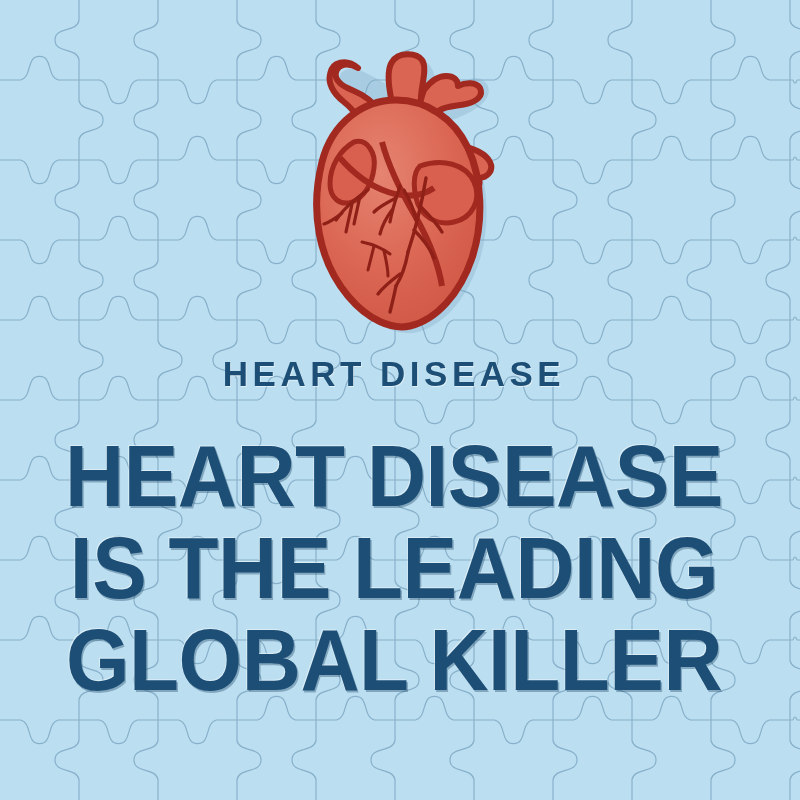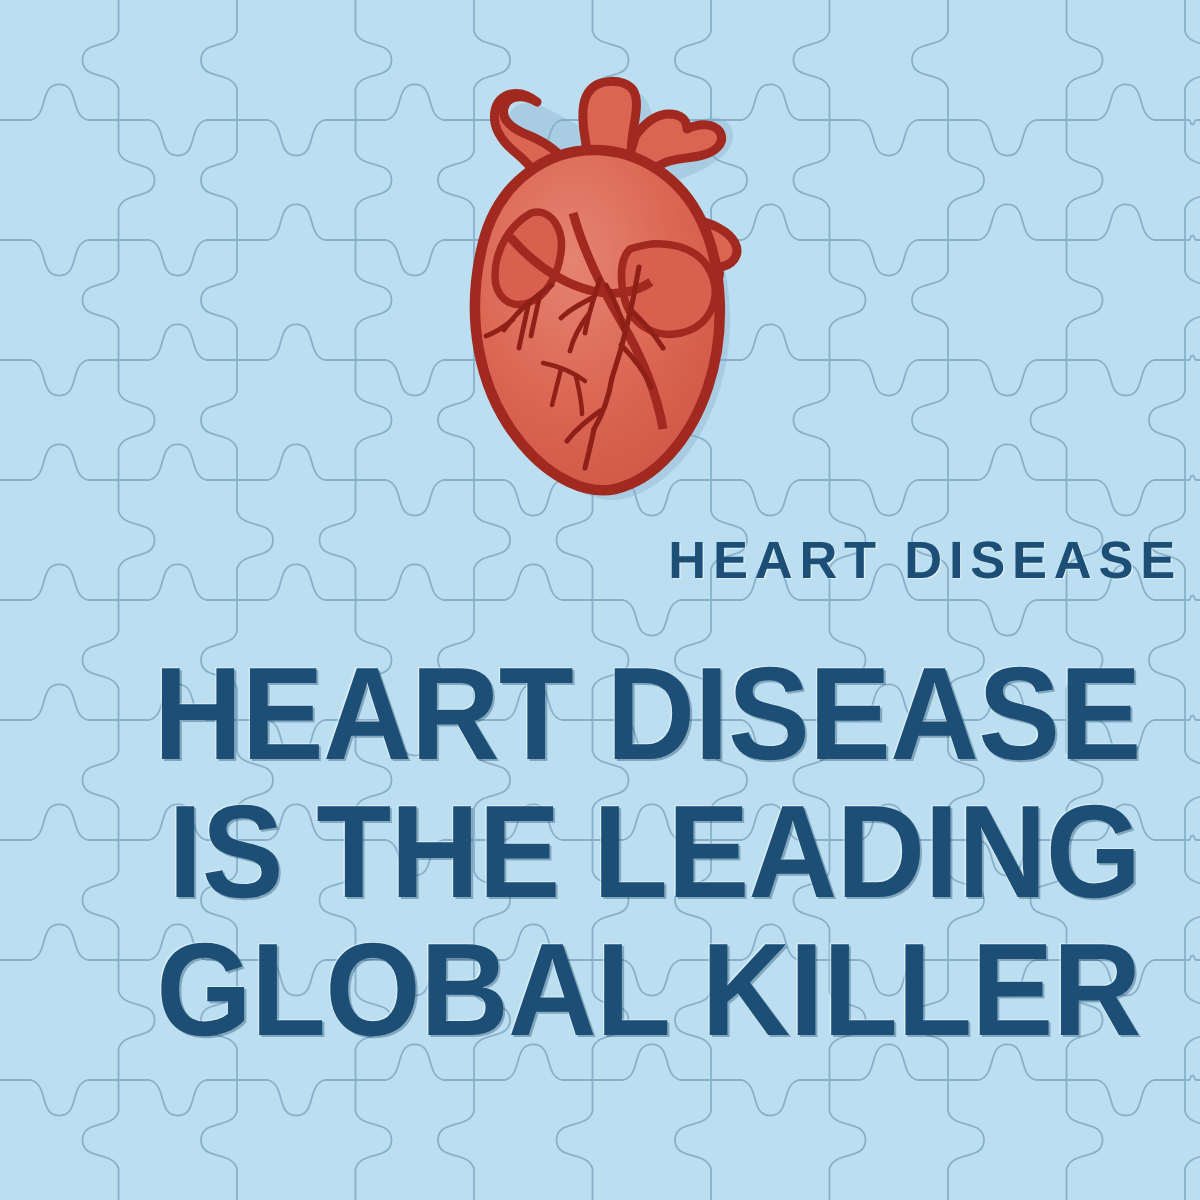--- a/index.html
+++ b/index.html
@@ -29,21 +29,21 @@
     top: 38px;
     width: 212px;
     height: 296px;
   }
   
   #text-block {
     position: absolute;
     left: 0;
     top: 352px;
     width: 788px;
-    text-align: right;
+    text-align: center;
   }
   .eyebrow {
     display: block;
     color: #1d4f76;
     font-size: 35px;
     font-weight: bold;
     letter-spacing: 4.5px;
     line-height: 44px;
     text-shadow: 0.8px 0.8px 0 rgba(255,255,255,0.55);
   }

